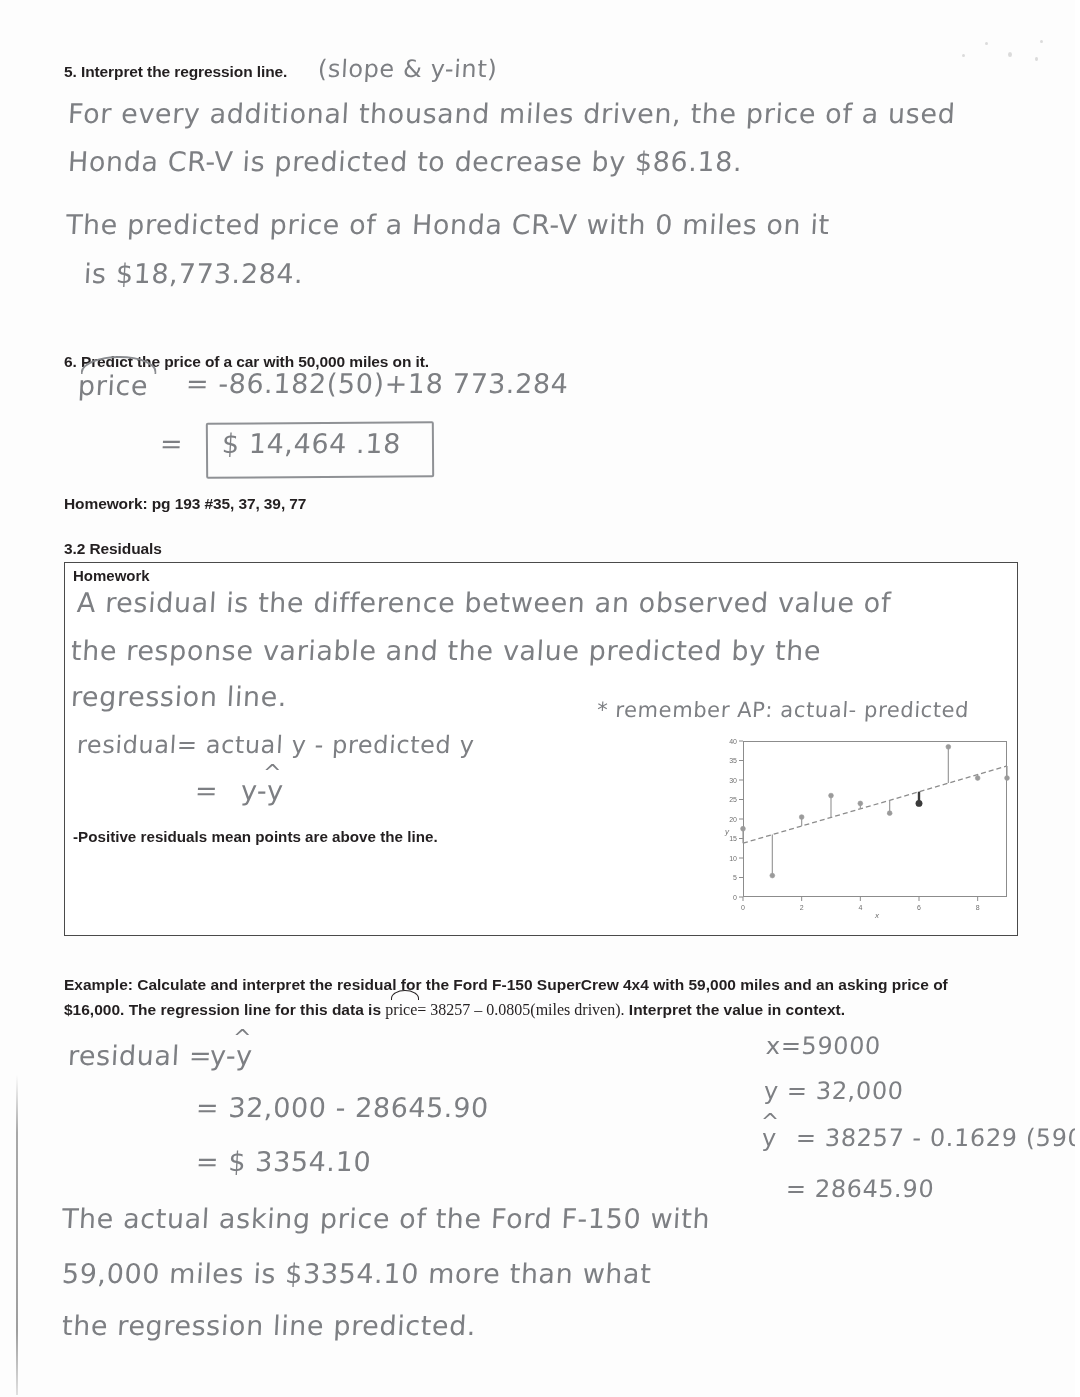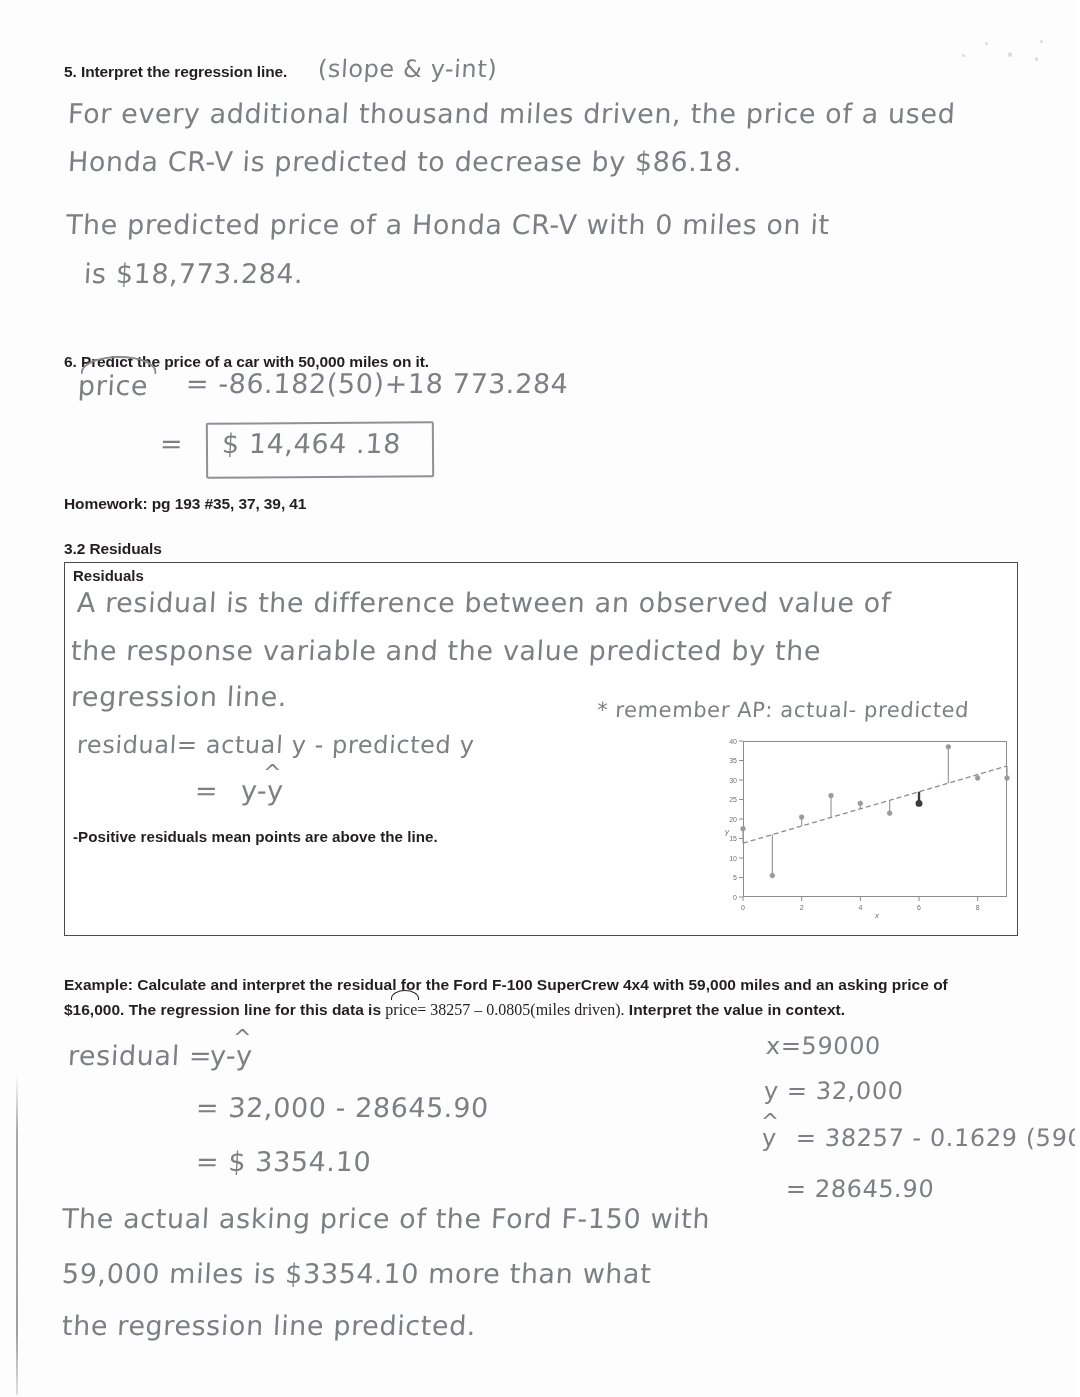--- a/index.html
+++ b/index.html
@@ -195,26 +195,26 @@
       <span class="widehat" style="left:2px;top:-12px;width:72px;"></span>
       <span>price</span>
     </span>
   </div>
   <div class="hw" style="left:186px;top:368px;">= -86.182(50)+18 773.284</div>
 
   <div class="hw" style="left:160px;top:428px;">=</div>
   <div class="answer-box" style="left:206px;top:422px;width:224px;height:52px;"></div>
   <div class="hw" style="left:222px;top:428px;">$ 14,464 .18</div>
 
-  <div class="printed" style="left:64px;top:495px;">Homework: pg 193 #35, 37, 39, 41</div>
+  <div class="printed" style="left:64px;top:495px;">Homework: pg 193 #35, 37, 39, 77</div>
   <div class="printed" style="left:64px;top:540px;">3.2 Residuals</div>
 
   <div id="residual-box">
 
-    <div class="box-label">Residuals</div>
+    <div class="box-label">Homework</div>
 
     <div class="hw" style="left:12px;top:24px;">A residual is the difference between an observed value of</div>
     <div class="hw" style="left:6px;top:72px;">the response variable and the value predicted by the</div>
     <div class="hw" style="left:6px;top:118px;">regression line.</div>
 
     <div class="hw hw-sm" style="left:12px;top:168px;">residual= actual y - predicted y</div>
 
     <div class="hw" style="left:130px;top:212px;">=</div>
     <div class="hw" style="left:176px;top:210px;">
       <span class="hatwrap">
@@ -282,21 +282,21 @@
           <line x1="304" y1="43.05000000000001" x2="304" y2="30.95999999999998" stroke="#9a9a9a" stroke-width="1.2"></line>
           <circle cx="304" cy="43.05000000000001" r="2.4" fill="#9a9a9a" stroke="#9a9a9a" stroke-width="0.6"></circle>
         </svg>
       <div class="axis-title" style="left:22px;top:92px;">y</div>
       <div class="axis-title" style="left:172px;top:176px;">x</div>
     </div>
 
   </div>
 
   <div class="printed-body" style="left:64px;top:972px;width:960px;">
-    <div class="ex-line">Example: Calculate and interpret the residual for the Ford F-100 SuperCrew 4x4 with 59,000 miles and an asking price of</div>
+    <div class="ex-line">Example: Calculate and interpret the residual for the Ford F-150 SuperCrew 4x4 with 59,000 miles and an asking price of</div>
     <div class="ex-line">
       <span>$16,000.  The regression line for this data is</span>
       <span class="serif-eq hat-price">
         <span class="hatmark"></span>
         <span>price</span>
       </span><span class="serif-eq">= 38257 – 0.0805(miles driven).</span>
       <span>Interpret the value in context.</span>
     </div>
   </div>
 

